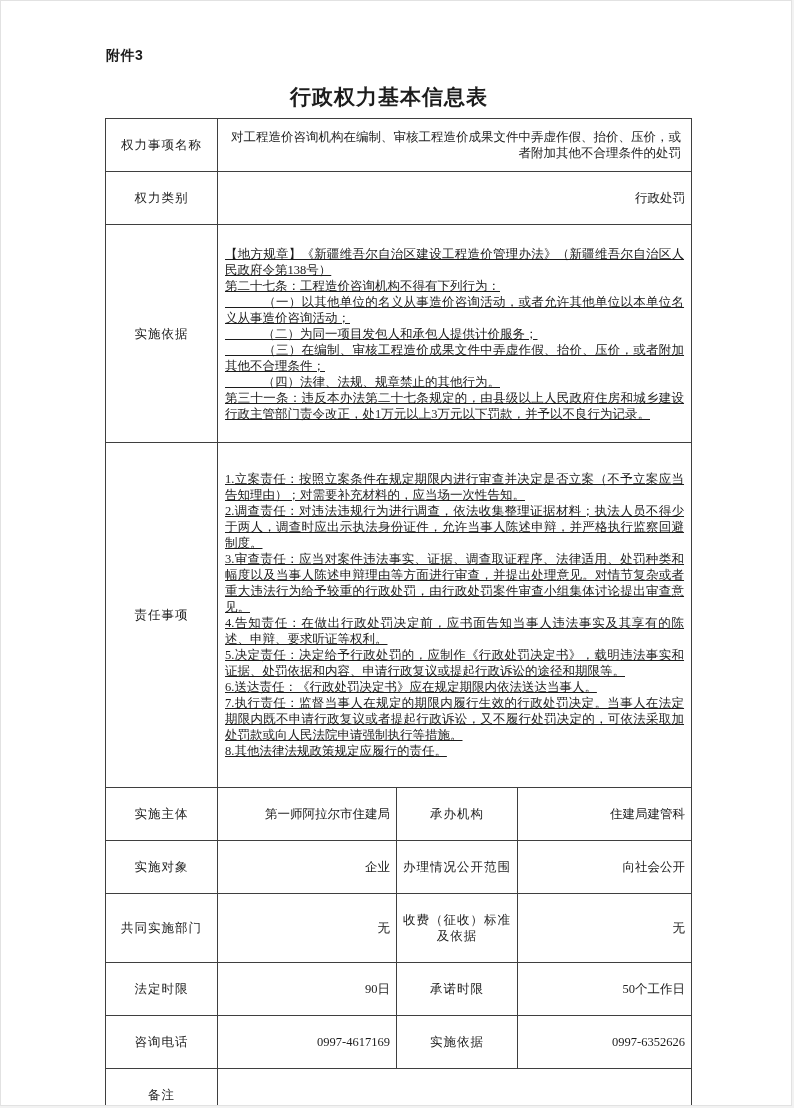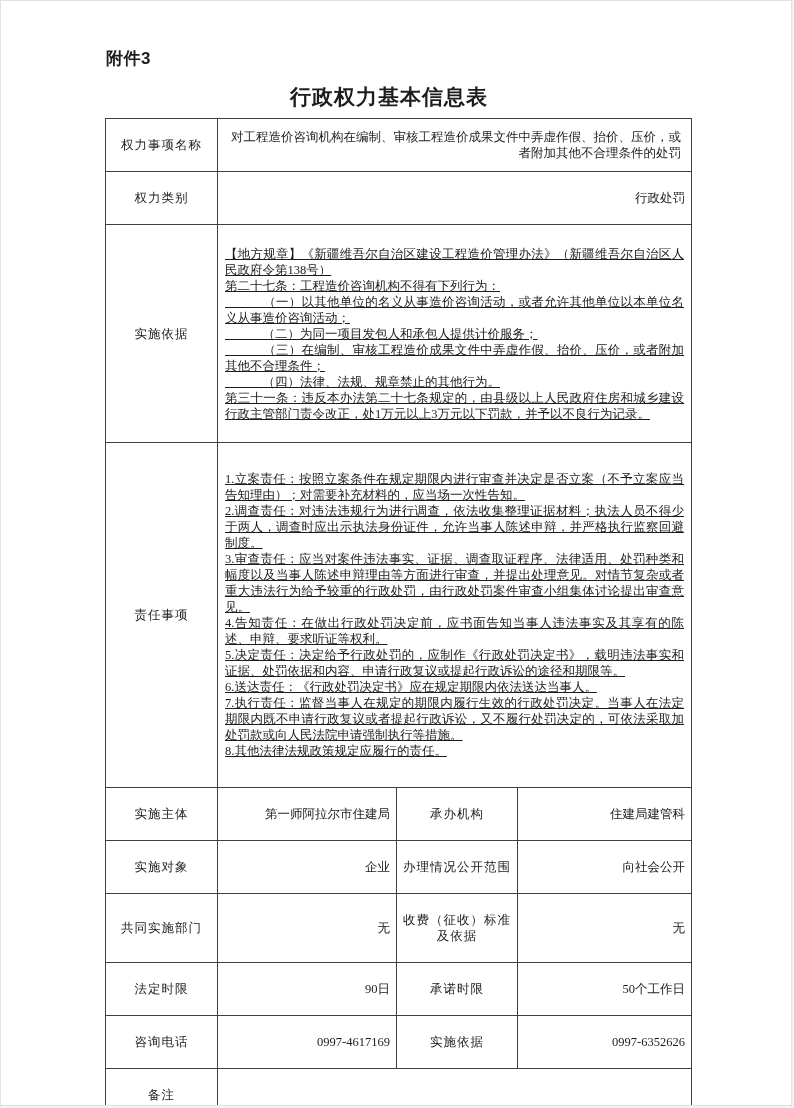--- a/index.html
+++ b/index.html
@@ -13,21 +13,21 @@
     width:792px;height:1106px;
     background:#ffffff;
     border:1px solid #e2e2e2;
     box-sizing:border-box;
     position:relative;
     overflow:hidden;
   }
   .attachment{
     position:absolute;left:105px;top:46px;
     font-family:"Liberation Sans","DejaVu Sans",sans-serif;
-    font-size:17px;font-weight:600;letter-spacing:0.5px;
+    font-size:14px;font-weight:600;letter-spacing:0.5px;
   }
   .title{
     position:absolute;left:0;top:82px;width:776px;
     text-align:center;
     font-family:"Liberation Sans","DejaVu Sans",sans-serif;
     font-size:21px;font-weight:700;letter-spacing:1px;
   }
   table.grid{
     position:absolute;left:104px;top:117px;
     width:586px;

